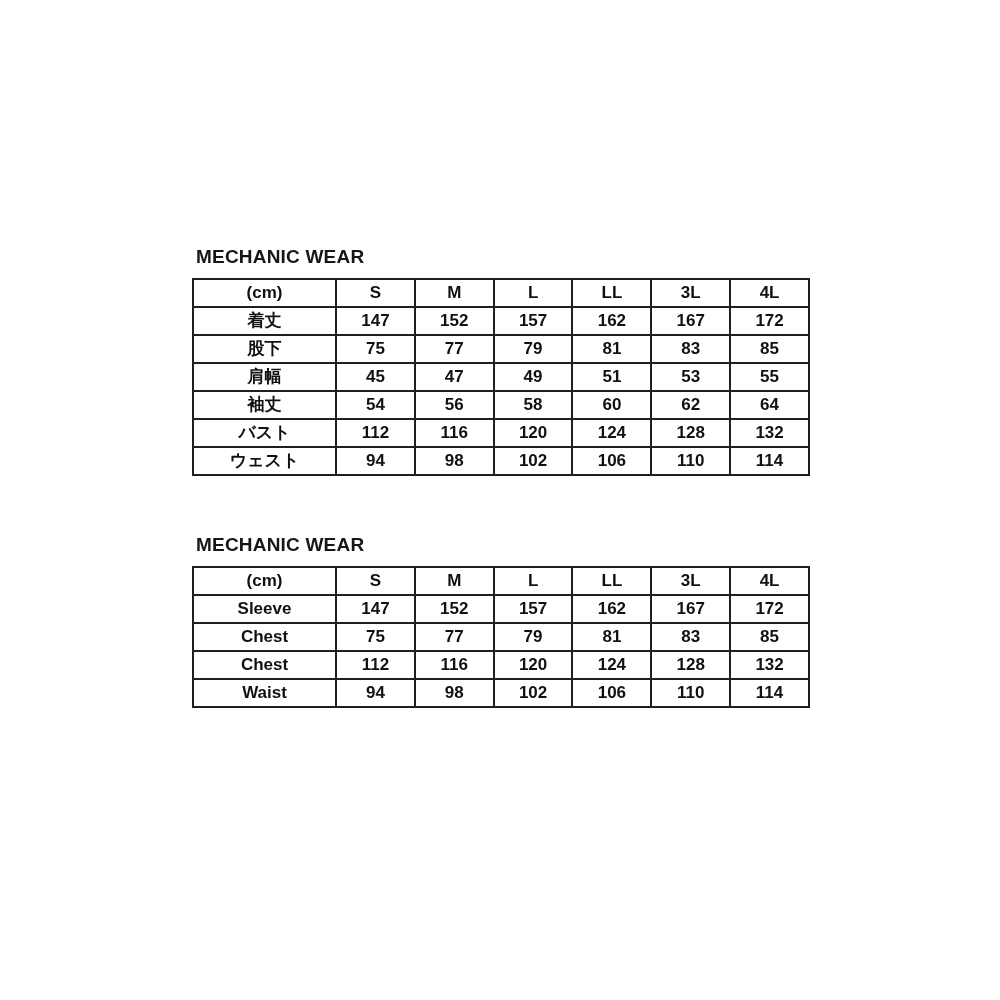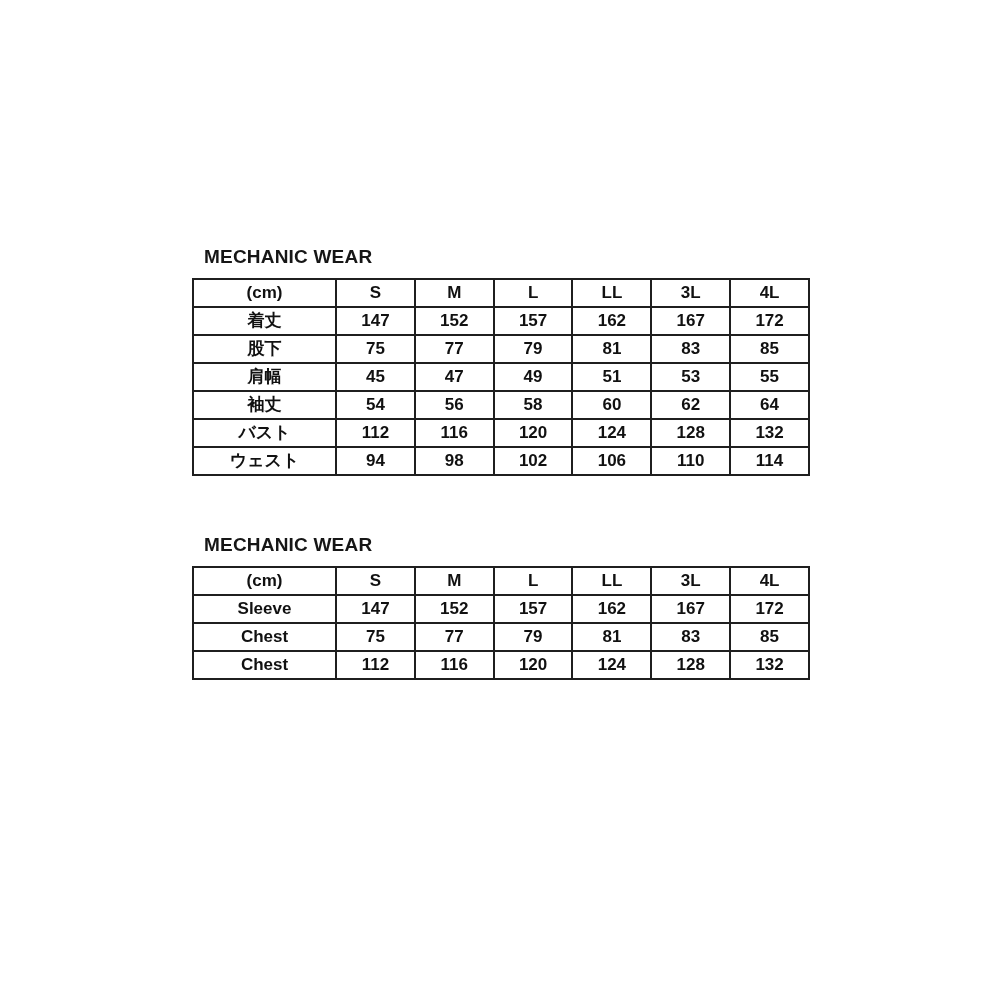--- a/index.html
+++ b/index.html
@@ -9,21 +9,21 @@
     position: relative;
     overflow: hidden;
     font-family: "Liberation Sans", "DejaVu Sans", sans-serif;
     color: #111111;
   }
   #canvas { position: absolute; inset: 0; background: #ffffff; }
   .chart-section { position: absolute; left: 192px; width: 620px; }
   #section-jp { top: 246px; }
   #section-en { top: 534px; }
   .section-title {
-    margin: 0 0 0 12px;
+    margin: 0 0 0 4px;
     font-size: 19px;
     line-height: 21px;
     font-weight: bold;
     color: #161616;
     letter-spacing: 0.2px;
     white-space: nowrap;
   }
   table.size-table {
     border-collapse: collapse;
     table-layout: fixed;
@@ -159,17 +159,26 @@
           </tr>
           <tr>
             <th class="label-col">Chest</th>
             <td>112</td>
             <td>116</td>
             <td>120</td>
             <td>124</td>
             <td>128</td>
             <td>132</td>
           </tr>
+          <tr>
+            <th class="label-col">Waist</th>
+            <td>94</td>
+            <td>98</td>
+            <td>102</td>
+            <td>106</td>
+            <td>110</td>
+            <td>114</td>
+          </tr>
         </tbody>
       </table>
   </section>
 
 </div>
 
 </body></html>

